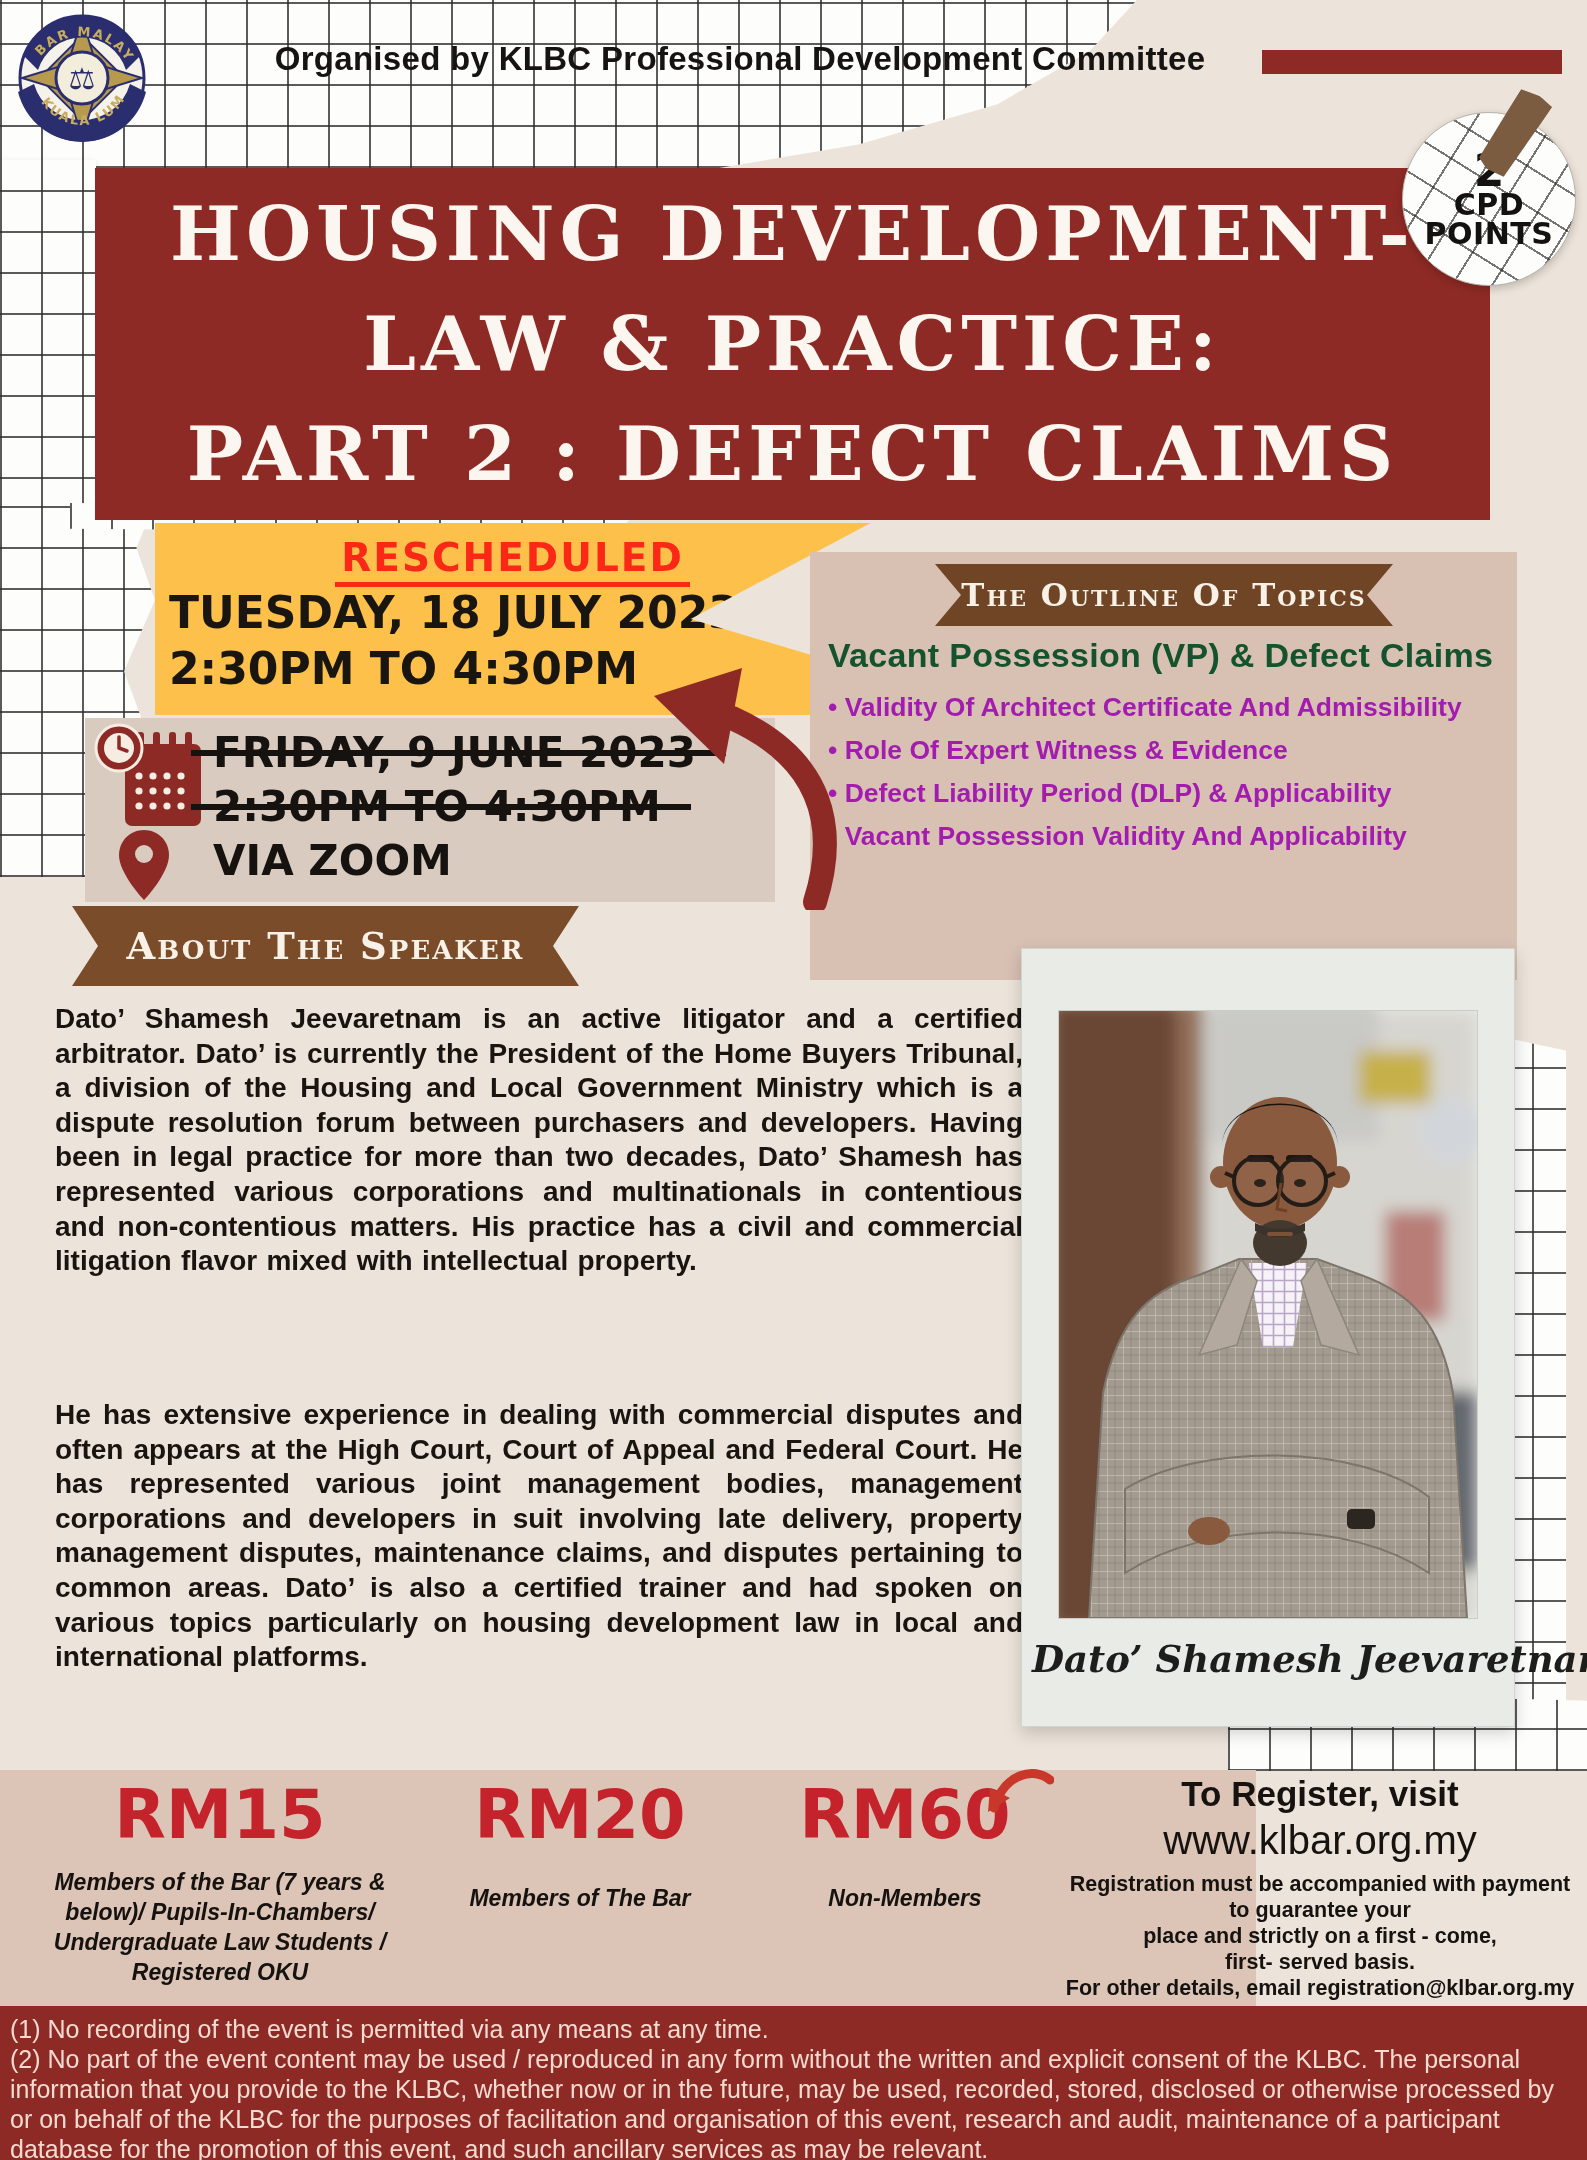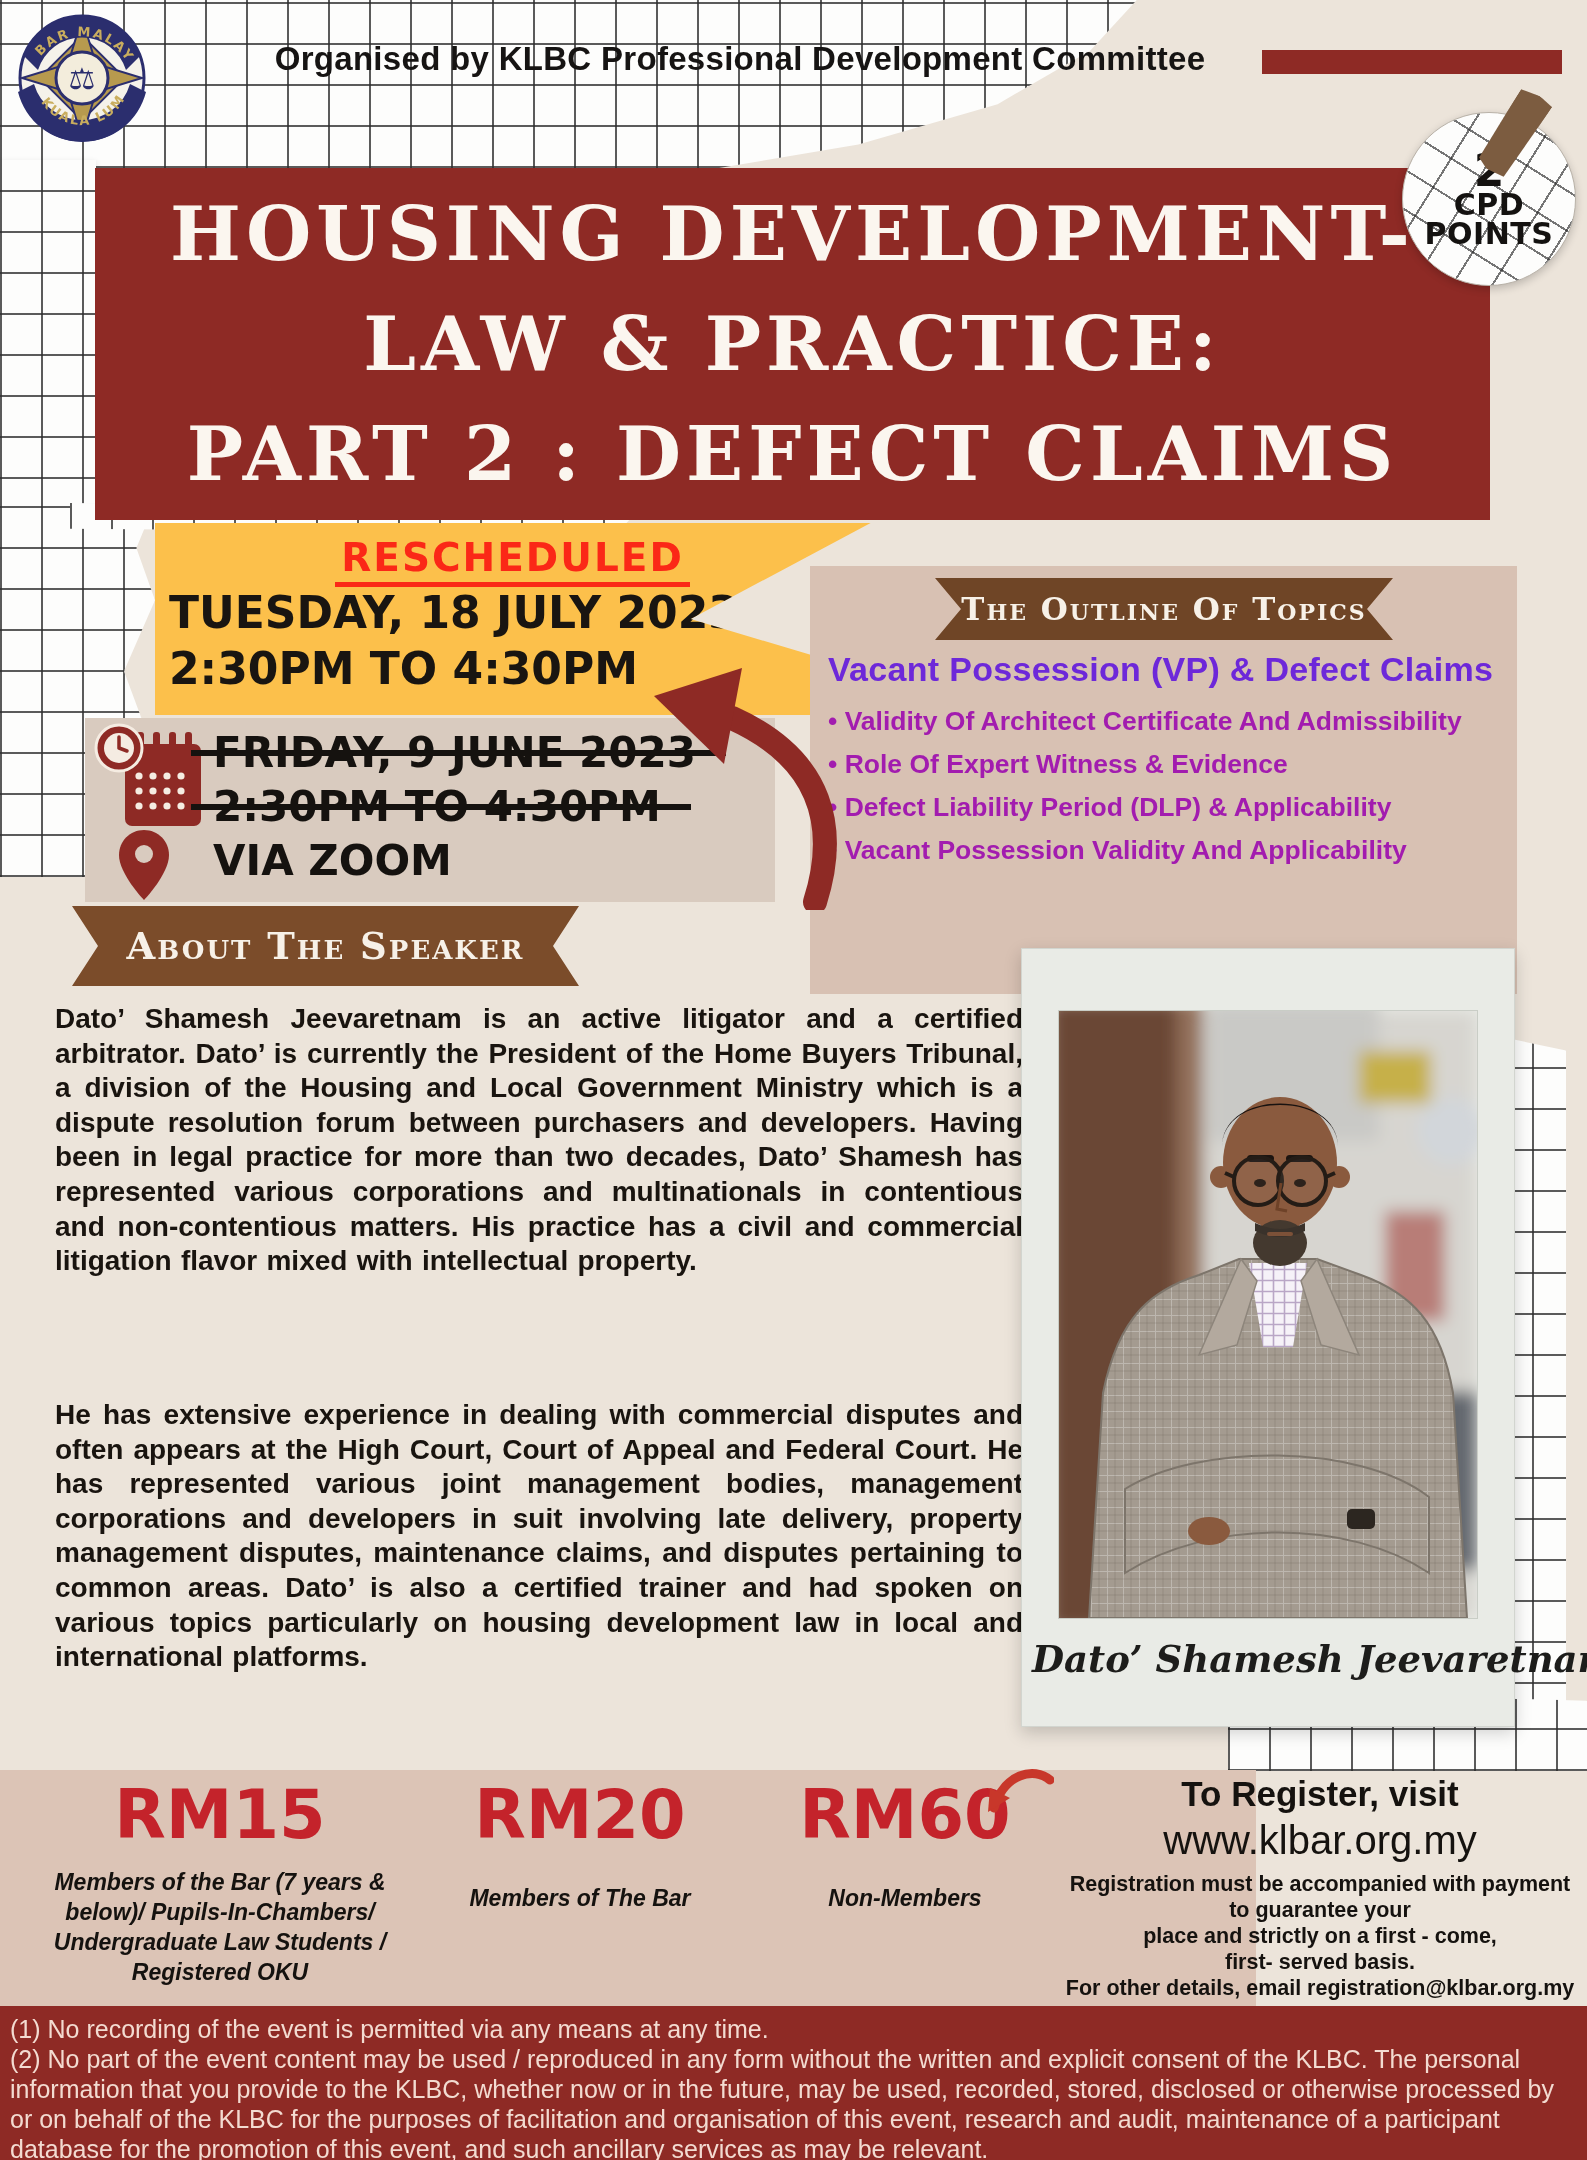--- a/index.html
+++ b/index.html
@@ -87,30 +87,30 @@
   .strike{position:relative; display:inline-block;}
   .strike::after{
     content:""; position:absolute; left:-22px; right:-30px; top:50%; height:6px;
     background:#15120f; transform:translateY(-3px);
   }
 
   
   .curve-arrow{left:610px; top:640px; z-index:3;}
 
   
-  .outline{left:810px; top:566px; width:707px; height:428px; background:#d8c1b3; z-index:2;text-decoration:underline;}
+  .outline{left:810px; top:552px; width:707px; height:428px; background:#d8c1b3; z-index:2;text-decoration:underline;}
   .ribbon{
     background:#6f4526; color:#f7f1e8; display:flex; align-items:center; justify-content:center;
     font-family:"DejaVu Serif", serif; font-weight:bold; font-variant:small-caps;
     letter-spacing:2px; clip-path:polygon(0 0,100% 0,calc(100% - 26px) 50%,100% 100%,0 100%,26px 50%);
   }
   .outline .ribbon{position:absolute; left:125px; top:12px; width:458px; height:62px; font-size:31px;}
   .outline .subhead{
     position:absolute; left:18px; top:84px; width:670px;
-    font-size:34px; font-weight:700; color:#6d28d9; letter-spacing:.3px;
+    font-size:34px; font-weight:700; color:#14532d; letter-spacing:.3px;
   }
   .outline .bullets{position:absolute; left:18px; top:134px; width:680px;}
   .outline .bullets div{
     font-size:26.5px; line-height:43px; font-weight:700; color:#a21caf;
   }
   .outline .bullets div::before{content:"•  ";}
 
   
   .about-ribbon{position:absolute; left:72px; top:906px; width:507px; height:80px;
     font-size:37px; z-index:2; background:#7b4c2a;}

